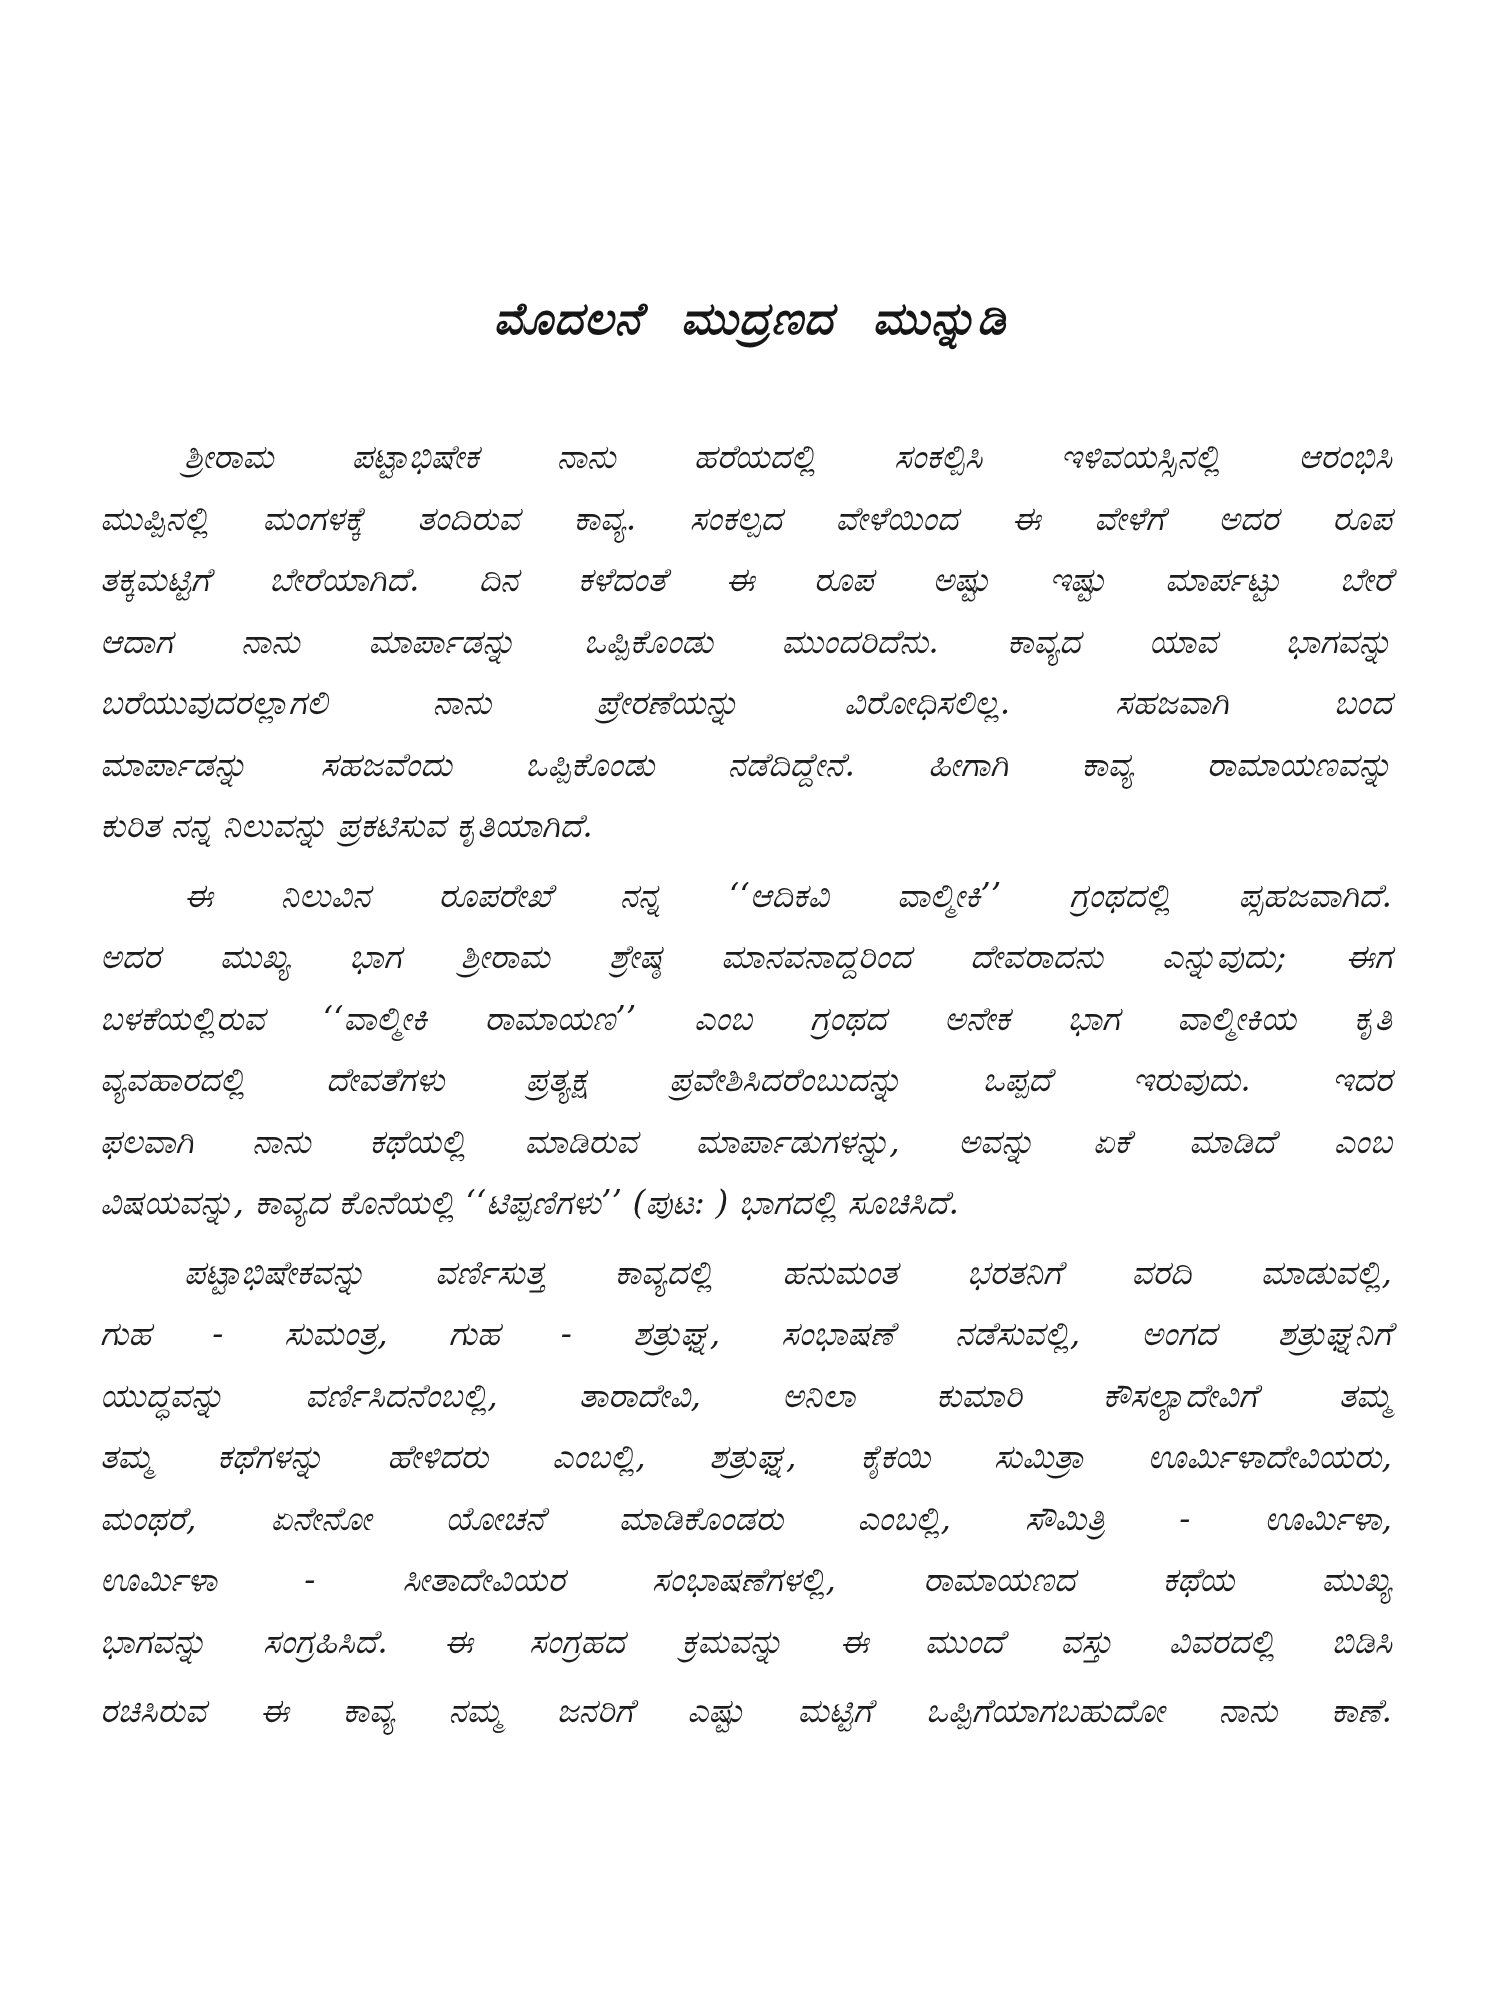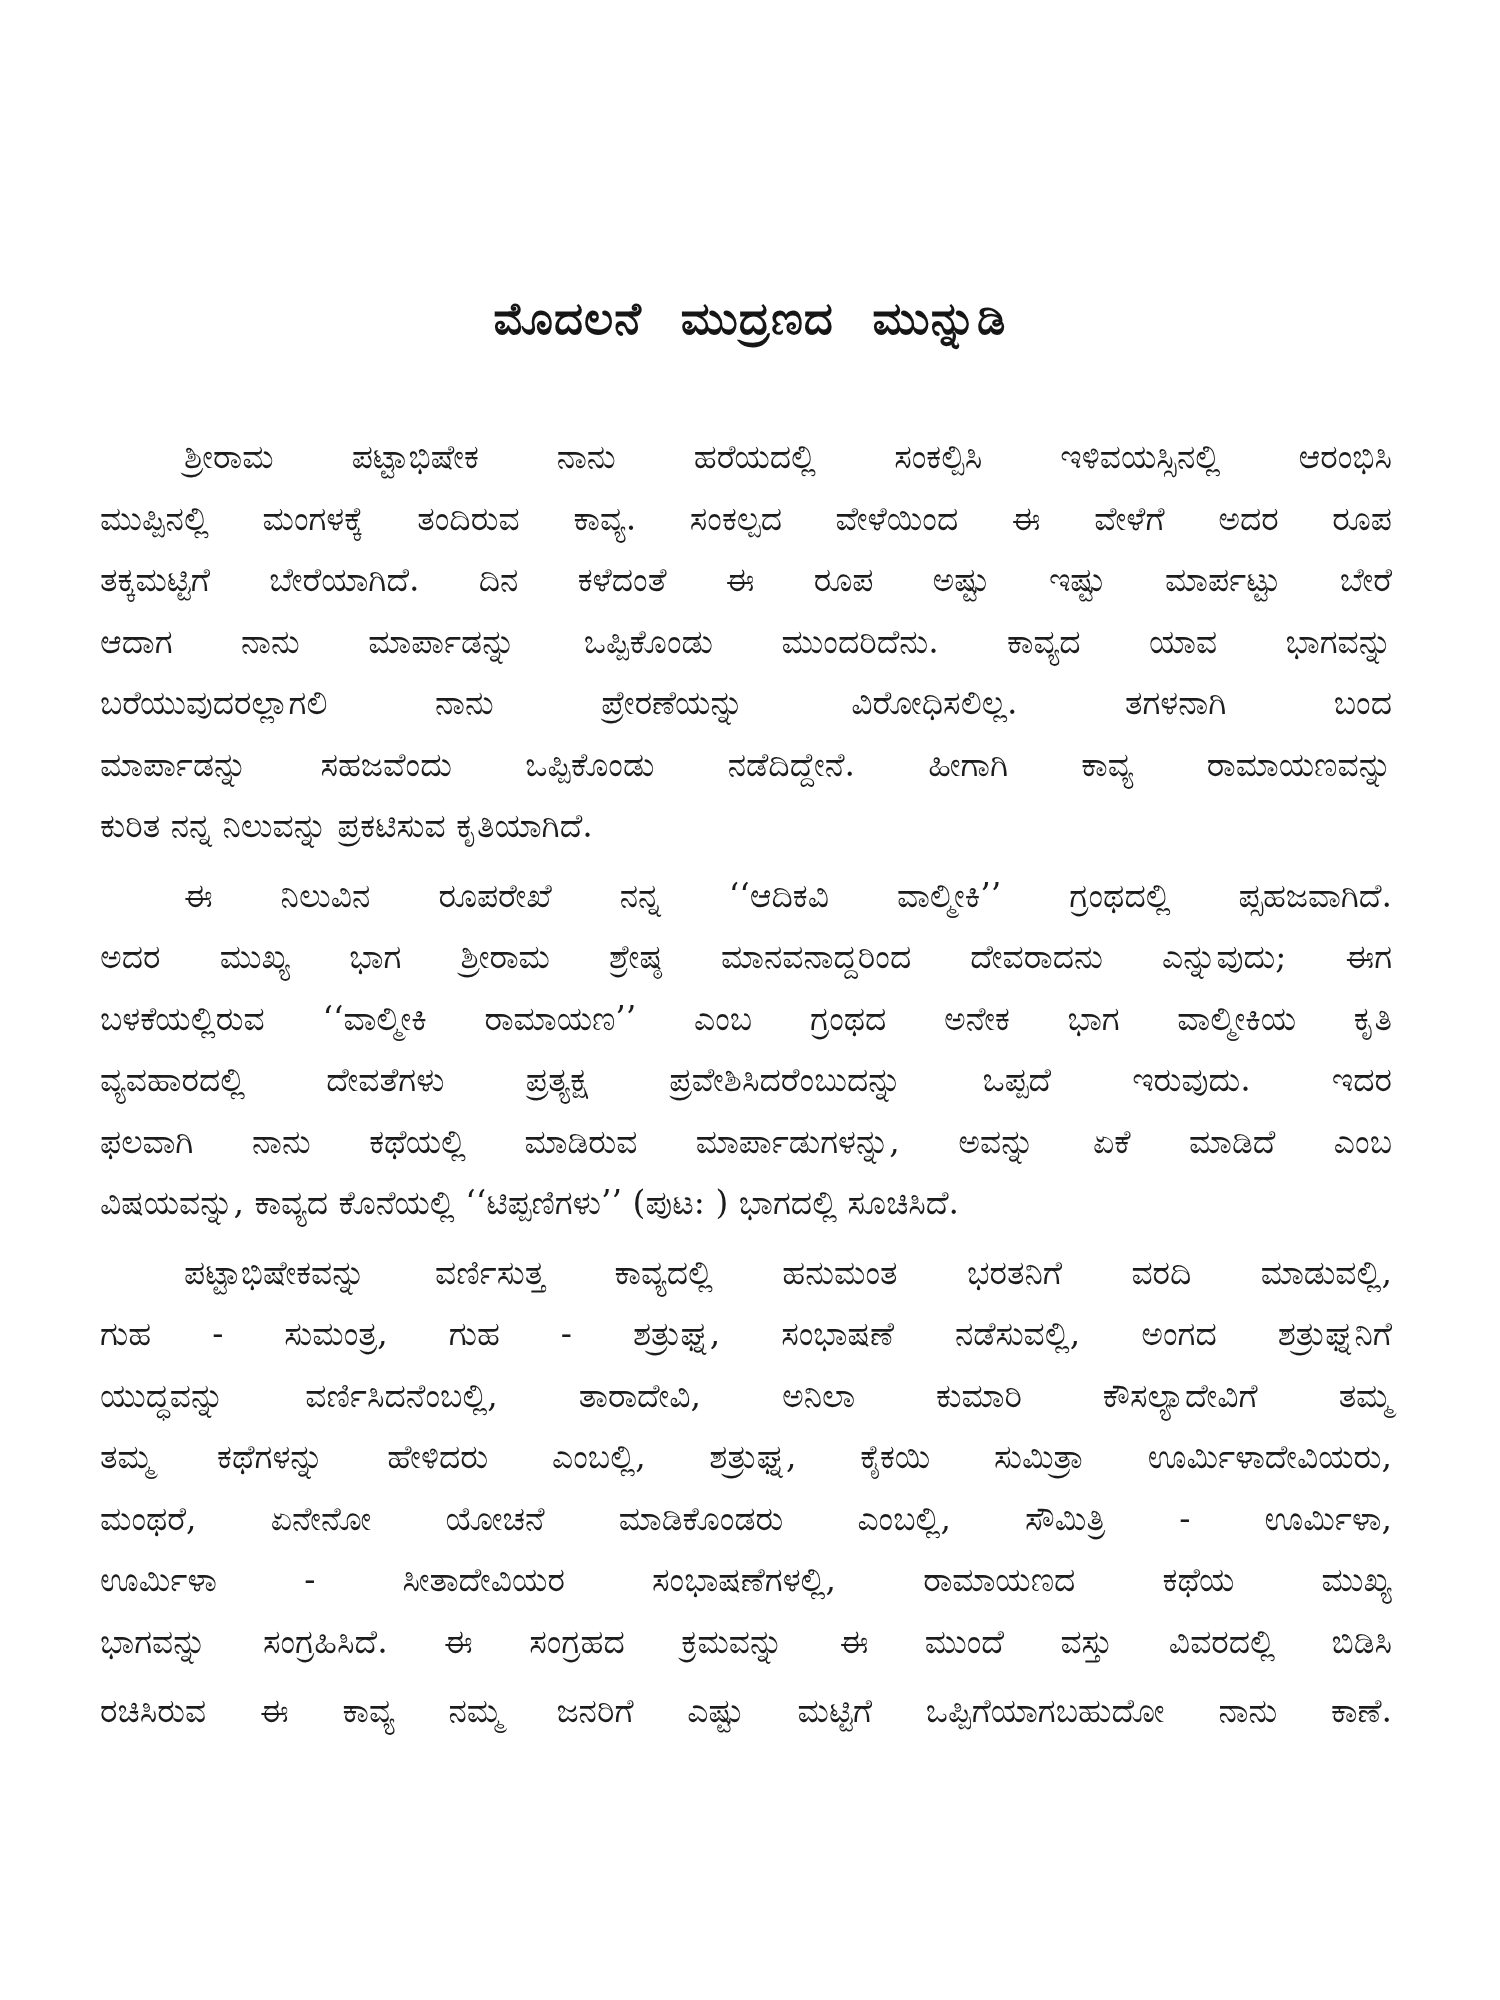--- a/index.html
+++ b/index.html
@@ -8,20 +8,21 @@
     background: #ffffff;
   }
   .page {
     position: relative;
     width: 1500px;
     height: 2000px;
     background: #ffffff;
     color: #1c1c1c;
     font-family: "DejaVu Serif", "Liberation Serif", serif;
     overflow: hidden;
+    font-style: italic;
   }
   .doc-title {
     position: absolute;
     top: 292px;
     left: 0;
     width: 100%;
     text-align: center;
     font-size: 45px;
     font-weight: bold;
     letter-spacing: 1px;
@@ -60,21 +61,21 @@
 
   <div class="doc-title">ಮೊದಲನೆ ಮುದ್ರಣದ ಮುನ್ನುಡಿ</div>
 
   <div class="doc-body">
 
     <div class="para">
       <div class="line indent">ಶ್ರೀರಾಮ ಪಟ್ಟಾಭಿಷೇಕ ನಾನು ಹರೆಯದಲ್ಲಿ ಸಂಕಲ್ಪಿಸಿ ಇಳಿವಯಸ್ಸಿನಲ್ಲಿ ಆರಂಭಿಸಿ</div>
       <div class="line">ಮುಪ್ಪಿನಲ್ಲಿ ಮಂಗಳಕ್ಕೆ ತಂದಿರುವ ಕಾವ್ಯ. ಸಂಕಲ್ಪದ ವೇಳೆಯಿಂದ ಈ ವೇಳೆಗೆ ಅದರ ರೂಪ</div>
       <div class="line">ತಕ್ಕಮಟ್ಟಿಗೆ ಬೇರೆಯಾಗಿದೆ. ದಿನ ಕಳೆದಂತೆ ಈ ರೂಪ ಅಷ್ಟು ಇಷ್ಟು ಮಾರ್ಪಟ್ಟು ಬೇರೆ</div>
       <div class="line">ಆದಾಗ ನಾನು ಮಾರ್ಪಾಡನ್ನು ಒಪ್ಪಿಕೊಂಡು ಮುಂದರಿದೆನು. ಕಾವ್ಯದ ಯಾವ ಭಾಗವನ್ನು</div>
-      <div class="line">ಬರೆಯುವುದರಲ್ಲಾಗಲಿ ನಾನು ಪ್ರೇರಣೆಯನ್ನು ವಿರೋಧಿಸಲಿಲ್ಲ. ತಗಳನಾಗಿ ಬಂದ</div>
+      <div class="line">ಬರೆಯುವುದರಲ್ಲಾಗಲಿ ನಾನು ಪ್ರೇರಣೆಯನ್ನು ವಿರೋಧಿಸಲಿಲ್ಲ. ಸಹಜವಾಗಿ ಬಂದ</div>
       <div class="line">ಮಾರ್ಪಾಡನ್ನು ಸಹಜವೆಂದು ಒಪ್ಪಿಕೊಂಡು ನಡೆದಿದ್ದೇನೆ. ಹೀಗಾಗಿ ಕಾವ್ಯ ರಾಮಾಯಣವನ್ನು</div>
       <div class="line last">ಕುರಿತ ನನ್ನ ನಿಲುವನ್ನು ಪ್ರಕಟಿಸುವ ಕೃತಿಯಾಗಿದೆ.</div>
     </div>
 
     <div class="para">
       <div class="line indent">ಈ ನಿಲುವಿನ ರೂಪರೇಖೆ ನನ್ನ ‘‘ಆದಿಕವಿ ವಾಲ್ಮೀಕಿ’’ ಗ್ರಂಥದಲ್ಲಿ ಪ್ಸಹಜವಾಗಿದೆ.</div>
       <div class="line">ಅದರ ಮುಖ್ಯ ಭಾಗ ಶ್ರೀರಾಮ ಶ್ರೇಷ್ಠ ಮಾನವನಾದ್ದರಿಂದ ದೇವರಾದನು ಎನ್ನುವುದು; ಈಗ</div>
       <div class="line">ಬಳಕೆಯಲ್ಲಿರುವ ‘‘ವಾಲ್ಮೀಕಿ ರಾಮಾಯಣ’’ ಎಂಬ ಗ್ರಂಥದ ಅನೇಕ ಭಾಗ ವಾಲ್ಮೀಕಿಯ ಕೃತಿ</div>
       <div class="line">ವ್ಯವಹಾರದಲ್ಲಿ ದೇವತೆಗಳು ಪ್ರತ್ಯಕ್ಷ ಪ್ರವೇಶಿಸಿದರೆಂಬುದನ್ನು ಒಪ್ಪದೆ ಇರುವುದು. ಇದರ</div>
       <div class="line">ಫಲವಾಗಿ ನಾನು ಕಥೆಯಲ್ಲಿ ಮಾಡಿರುವ ಮಾರ್ಪಾಡುಗಳನ್ನು, ಅವನ್ನು ಏಕೆ ಮಾಡಿದೆ ಎಂಬ</div>

